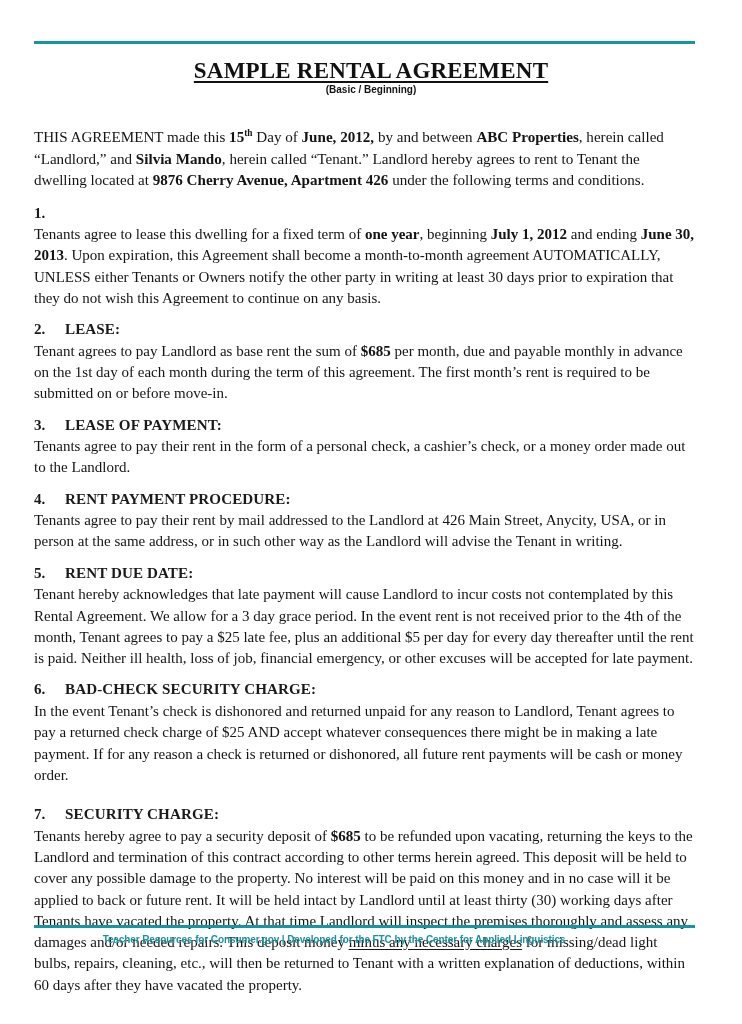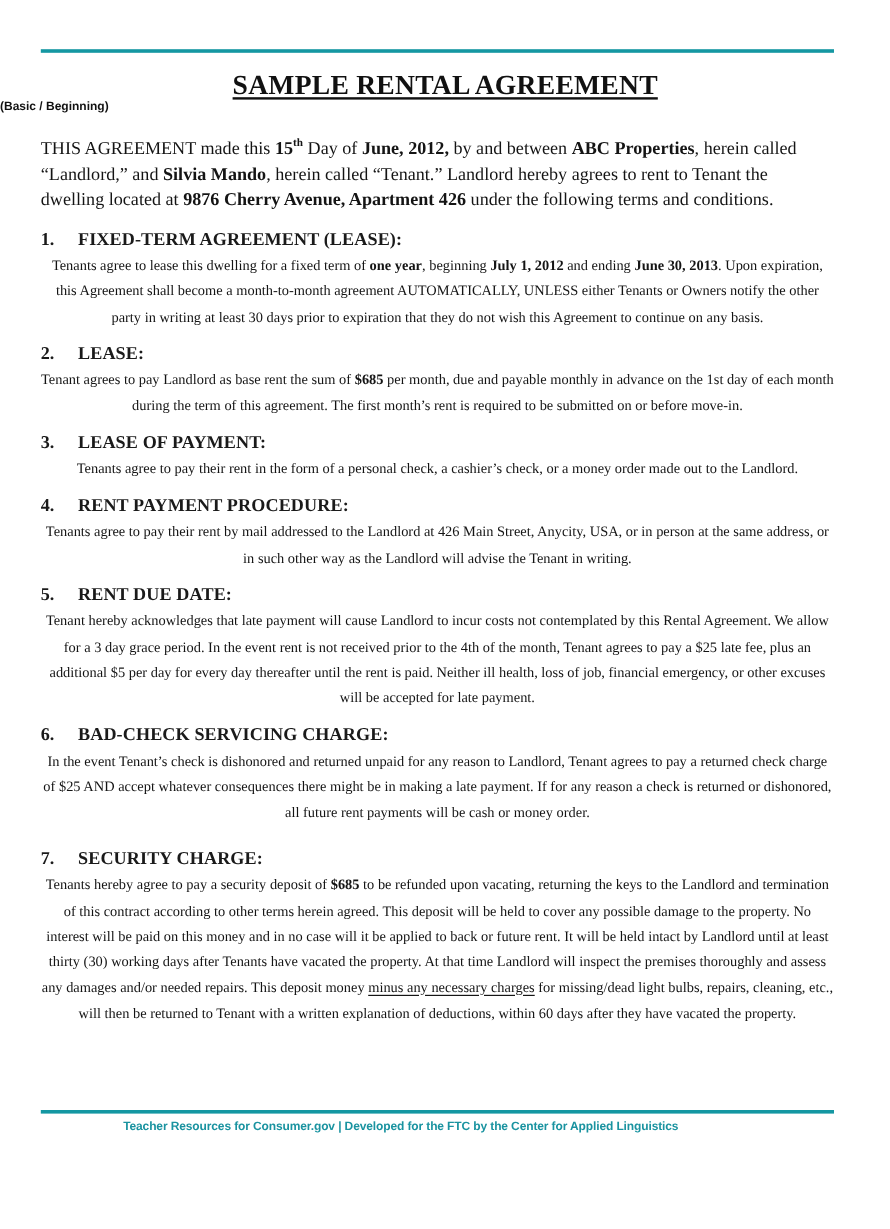--- a/index.html
+++ b/index.html
@@ -45,36 +45,37 @@
     letter-spacing: 0.2px;
     text-decoration: underline;
     text-underline-offset: 3px;
     color: #111111;
   }
   .doc-subtitle {
     position: absolute;
     left: 0;
     top: 84px;
     width: 742px;
+    text-align: center;
     font-family: "Liberation Sans", "DejaVu Sans", sans-serif;
     font-size: 10px;
     font-weight: bold;
     color: #111111;
   }
   .body-wrap {
     position: absolute;
     left: 34px;
     top: 112px;
     width: 661px;
   }
   .preamble {
     font-size: 15.1px;
     line-height: 21.5px;
     text-align: left;
-    margin: 2px 0 11px 0;
+    margin: 15px 0 11px 0;
     color: #141414;
   }
   .clause {
     position: relative;
     margin: 0 0 10px 0;
     padding-left: 0;
   }
   .clause-head {
     display: flex;
     align-items: baseline;
@@ -88,23 +89,23 @@
     flex: 0 0 31px;
     font-weight: bold;
     font-size: 15.1px;
   }
   .clause-title {
     font-weight: bold;
     font-size: 15.1px;
     letter-spacing: 0.1px;
   }
   .clause-body {
-    font-size: 12px;
+    font-size: 15px;
     line-height: 21.3px;
-    text-align: center;
+    text-align: left;
     color: #141414;
   }
   b, strong { font-weight: bold; }
   .u { text-decoration: underline; text-underline-offset: 2px; }
   sup { font-size: 0.62em; vertical-align: super; line-height: 0; }
   .footer-text {
     position: absolute;
     left: 0;
     top: 934px;
     width: 668px;
@@ -127,21 +128,20 @@
   <div class="doc-title">SAMPLE RENTAL AGREEMENT</div>
   <div class="doc-subtitle">(Basic / Beginning)</div>
 
   <div class="body-wrap">
 
     <p class="preamble"><span>THIS AGREEMENT made this </span><b>15</b><b><sup>th</sup></b><span> Day of </span><b>June, 2012,</b><span> by and between </span><b>ABC Properties</b><span>, herein called “Landlord,” and </span><b>Silvia Mando</b><span>, herein called “Tenant.” Landlord hereby agrees to rent to Tenant the dwelling located at </span><b>9876 Cherry Avenue, Apartment 426</b><span> under the following terms and conditions.</span></p>
 
     <div class="clause">
       <div class="clause-head">
         <span class="clause-num">1.</span>
-        <span class="clause-title">FIXED-TERM AGREEMENT (LEASE):</span>
       </div>
       <div class="clause-body"><span>Tenants agree to lease this dwelling for a fixed term of </span><b>one year</b><span>, beginning </span><b>July 1, 2012</b><span> and ending </span><b>June 30, 2013</b><span>. Upon expiration, this Agreement shall become a month-to-month agreement AUTOMATICALLY, UNLESS either Tenants or Owners notify the other party in writing at least 30 days prior to expiration that they do not wish this Agreement to continue on any basis.</span></div>
     </div>
 
     <div class="clause">
       <div class="clause-head">
         <span class="clause-num">2.</span>
         <span class="clause-title">LEASE:</span>
       </div>
       <div class="clause-body"><span>Tenant agrees to pay Landlord as base rent the sum of </span><b>$685</b><span> per month, due and payable monthly in advance on the 1st day of each month during the term of this agreement. The first month’s rent is required to be submitted on or before move-in.</span></div>
@@ -167,21 +167,21 @@
       <div class="clause-head">
         <span class="clause-num">5.</span>
         <span class="clause-title">RENT DUE DATE:</span>
       </div>
       <div class="clause-body">Tenant hereby acknowledges that late payment will cause Landlord to incur costs not contemplated by this Rental Agreement. We allow for a 3 day grace period. In the event rent is not received prior to the 4th of the month, Tenant agrees to pay a $25 late fee, plus an additional $5 per day for every day thereafter until the rent is paid. Neither ill health, loss of job, financial emergency, or other excuses will be accepted for late payment.</div>
     </div>
 
     <div class="clause">
       <div class="clause-head">
         <span class="clause-num">6.</span>
-        <span class="clause-title">BAD-CHECK SERVICING CHARGE:</span>
+        <span class="clause-title">BAD-CHECK SECURITY CHARGE:</span>
       </div>
       <div class="clause-body">In the event Tenant’s check is dishonored and returned unpaid for any reason to Landlord, Tenant agrees to pay a returned check charge of $25 AND accept whatever consequences there might be in making a late payment. If for any reason a check is returned or dishonored, all future rent payments will be cash or money order.</div>
     </div>
 
     <div class="clause gap-before-7">
       <div class="clause-head">
         <span class="clause-num">7.</span>
         <span class="clause-title">SECURITY CHARGE:</span>
       </div>
       <div class="clause-body"><span>Tenants hereby agree to pay a security deposit of </span><b>$685</b><span> to be refunded upon vacating, returning the keys to the Landlord and termination of this contract according to other terms herein agreed. This deposit will be held to cover any possible damage to the property. No interest will be paid on this money and in no case will it be applied to back or future rent. It will be held intact by Landlord until at least thirty (30) working days after Tenants have vacated the property. At that time Landlord will inspect the premises thoroughly and assess any damages and/or needed repairs. This deposit money </span><span class="u">minus any necessary charges</span><span> for missing/dead light bulbs, repairs, cleaning, etc., will then be returned to Tenant with a written explanation of deductions, within 60 days after they have vacated the property.</span></div>

